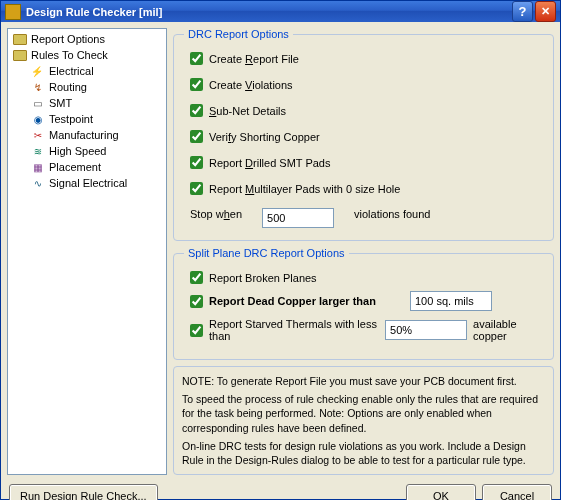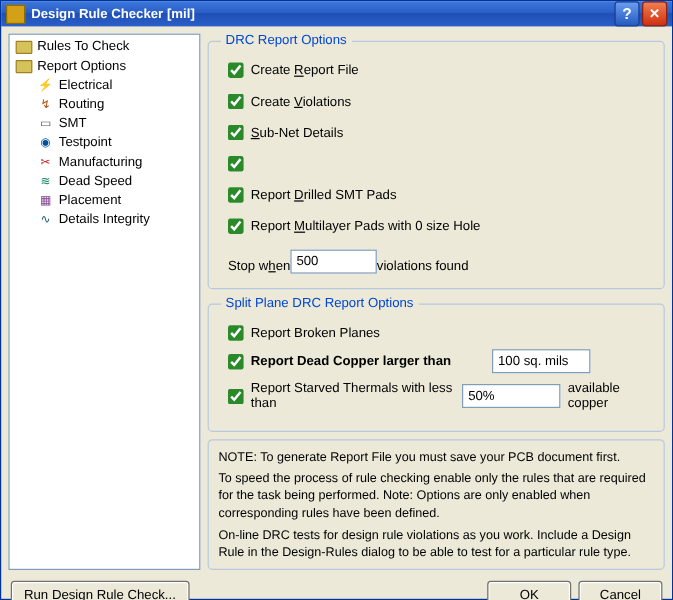--- a/index.html
+++ b/index.html
@@ -138,22 +138,22 @@
     border: 1px solid #7f9db9;
     height: 20px;
     padding: 1px 4px;
     font-size: 11px;
     font-family: inherit;
   }
   .txt.small { width: 72px; }
   .txt.med { width: 82px; }
   .stop-row {
     display:flex;
-    align-items:flex-end;
-    gap:0;
+    align-items:flex-start;
+    gap:20px;
     margin: 2px 0 2px 6px;
   }
   .notebox {
     border: 1px solid #b8c8e0;
     border-radius: 4px;
     padding: 7px 8px;
     font-size: 10.5px;
     line-height: 1.35;
   }
   .notebox p { margin: 0 0 4px 0; }
@@ -193,27 +193,27 @@
   </div>
 
   <div class="client">
     <div class="upper">
 
       <div class="tree">
         <div class="tree-node">
           <span class="tree-icon">
               <span class="ico-folder"></span>
             </span>
-          <span>Rules To Check</span>
+          <span>Report Options</span>
         </div>
         <div class="tree-node">
           <span class="tree-icon">
               <span class="ico-folder"></span>
             </span>
-          <span>Report Options</span>
+          <span>Rules To Check</span>
         </div>
         <div class="tree-node child">
           <span class="tree-icon ico-elec">⚡</span>
           <span>Electrical</span>
         </div>
         <div class="tree-node child">
           <span class="tree-icon ico-route">↯</span>
           <span>Routing</span>
         </div>
         <div class="tree-node child">
@@ -223,29 +223,29 @@
         <div class="tree-node child">
           <span class="tree-icon ico-test">◉</span>
           <span>Testpoint</span>
         </div>
         <div class="tree-node child">
           <span class="tree-icon ico-manu">✂</span>
           <span>Manufacturing</span>
         </div>
         <div class="tree-node child">
           <span class="tree-icon ico-speed">≋</span>
-          <span>Dead Speed</span>
+          <span>High Speed</span>
         </div>
         <div class="tree-node child">
           <span class="tree-icon ico-place">▦</span>
           <span>Placement</span>
         </div>
         <div class="tree-node child">
           <span class="tree-icon ico-sig">∿</span>
-          <span>Details Integrity</span>
+          <span>Signal Electrical</span>
         </div>
       </div>
 
       <div class="right">
 
         <fieldset>
           <legend>DRC Report Options</legend>
 
           <div class="opt-row">
             <input type="checkbox" checked="" style="">
@@ -254,20 +254,21 @@
           <div class="opt-row">
             <input type="checkbox" checked="" style="">
             <span><span>Create </span><span class="underline">V</span><span>iolations</span></span>
           </div>
           <div class="opt-row">
             <input type="checkbox" checked="" style="">
             <span><span></span><span class="underline">S</span><span>ub-Net Details</span></span>
           </div>
           <div class="opt-row">
             <input type="checkbox" checked="" style="">
+            <span><span>Veri</span><span class="underline">f</span><span>y Shorting Copper</span></span>
           </div>
           <div class="opt-row">
             <input type="checkbox" checked="" style="">
             <span><span>Report </span><span class="underline">D</span><span>rilled SMT Pads</span></span>
           </div>
           <div class="opt-row">
             <input type="checkbox" checked="" style="">
             <span><span>Report </span><span class="underline">M</span><span>ultilayer Pads with 0 size Hole</span></span>
           </div>
 

